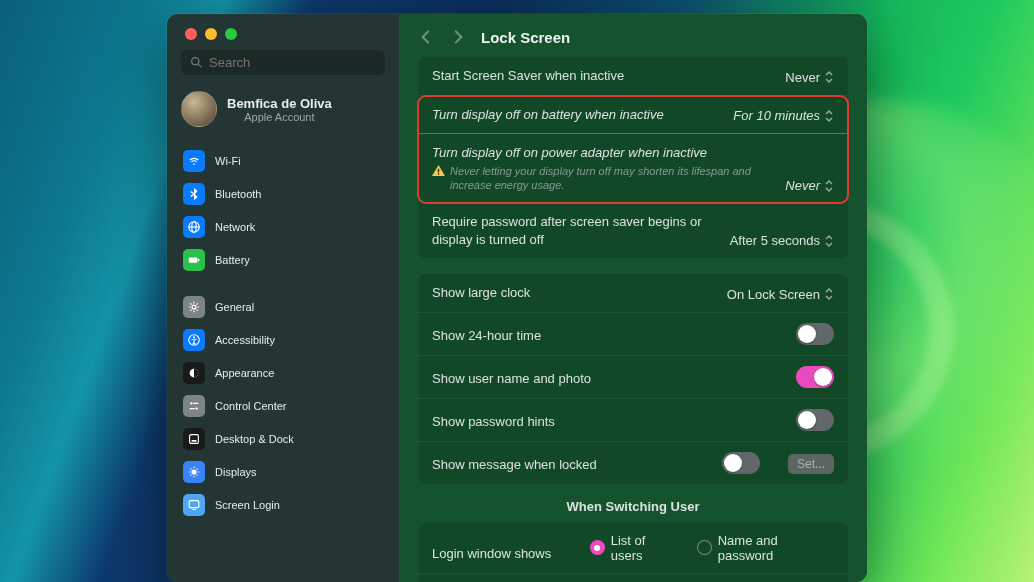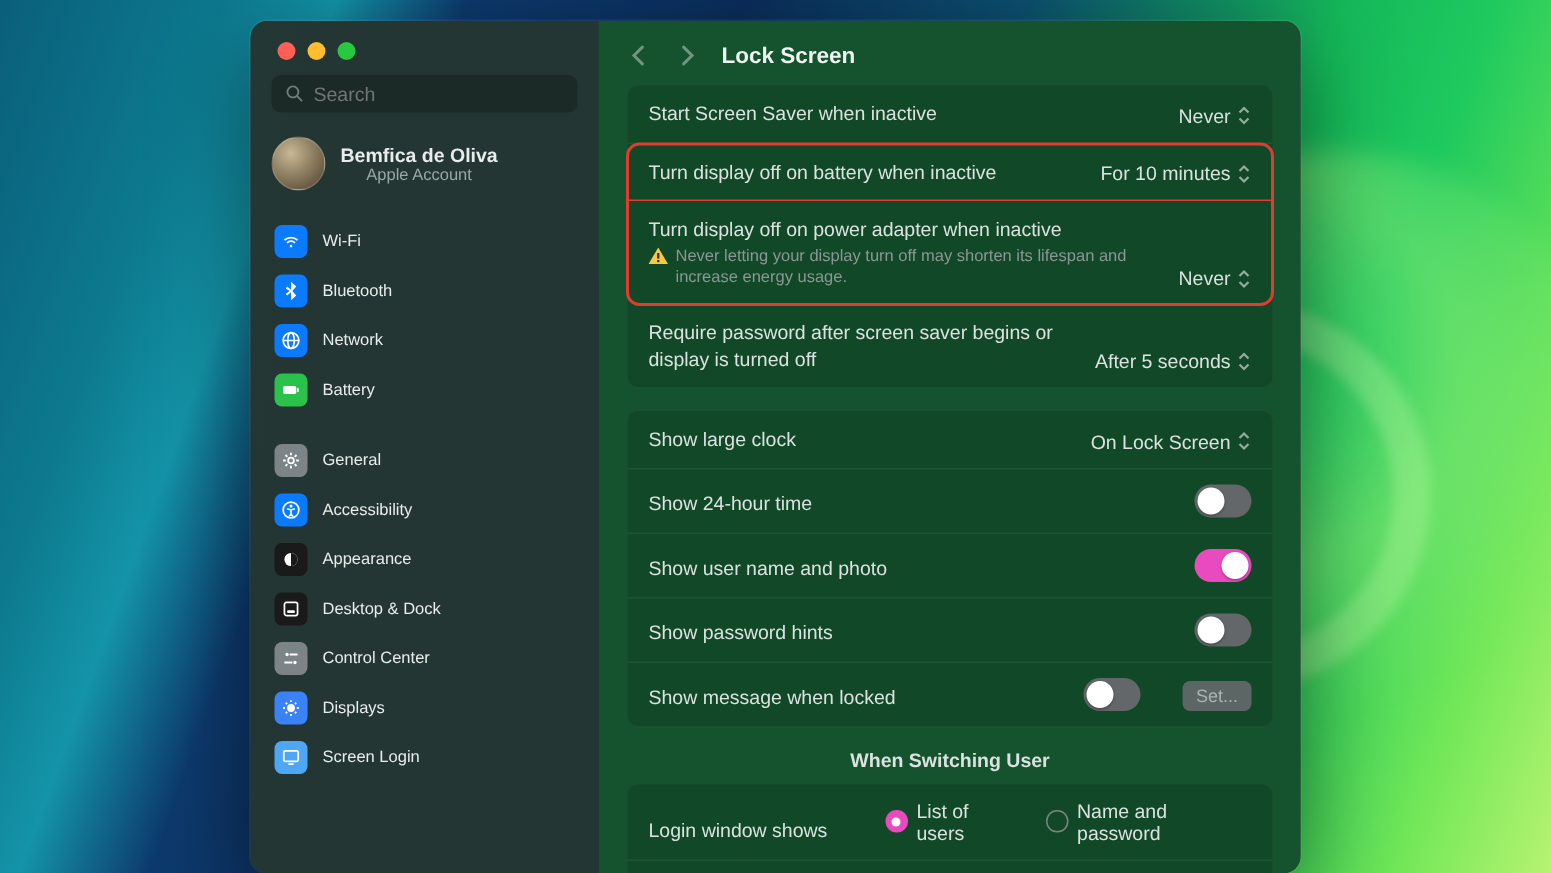--- a/index.html
+++ b/index.html
@@ -33,21 +33,21 @@
 .title { font-size: 15px; font-weight: 700; color: #eef2f1; }
 .content { flex: 1; overflow-y: auto; padding: 0 18px 18px; }
 .group { background: rgba(0,0,0,0.12); border-radius: 8px; margin-bottom: 14px; border: 1px solid rgba(255,255,255,0.04); }
 .row { display: flex; align-items: flex-end; padding: 10px 14px; border-bottom: 1px solid rgba(255,255,255,0.06); gap: 28px; }
 .row:last-child { border-bottom: none; }
 .row .lbl { flex: 1; font-size: 13px; color: #dbe2e0; line-height: 1.35; }
 .row .lbl .sub { font-size: 11px; color: #8a9795; margin-top: 2px; display: flex; gap: 5px; }
 .warn-icon { display: inline-block; width: 13px; height: 12px; flex-shrink: 0; margin-top: 1px; }
 .popup { display: flex; align-items: center; gap: 4px; font-size: 13px; color: #dbe2e0; cursor: default; white-space: nowrap; }
 .stepper { width: 10px; height: 14px; opacity: 0.7; }
-.highlight { outline: 2px solid #e33b2e; outline-offset: -1px; border-radius: 8px; }
+.highlight { outline: 2px solid #e33b2e; outline-offset: -1px; border-radius: 8px; font-style: italic; }
 .highlight .row { border-bottom-color: #e33b2e; }
 .toggle { width: 38px; height: 22px; border-radius: 11px; background: #636769; position: relative; cursor: default; flex-shrink: 0; }
 .toggle::after { content: ""; position: absolute; width: 18px; height: 18px; border-radius: 50%; background: #fff; top: 2px; left: 2px; transition: left 0.15s; box-shadow: 0 1px 2px rgba(0,0,0,0.3); }
 .toggle.on { background: #e94bbf; }
 .toggle.on::after { left: 18px; }
 .btn-set { background: #5b6665; color: #aab3b1; border: none; border-radius: 5px; padding: 3px 9px; font-size: 12px; cursor: default; }
 .section-header { font-size: 13px; font-weight: 700; color: #dbe2e0; padding: 0 4px 8px; text-align: center; }
 .radio-row { display: flex; align-items: center; gap: 18px; }
 .radio { display: flex; align-items: center; gap: 6px; font-size: 13px; color: #dbe2e0; cursor: default; }
 .radio-dot { width: 15px; height: 15px; border-radius: 50%; border: 1px solid #7a8583; display: flex; align-items: center; justify-content: center; }
@@ -143,38 +143,38 @@
       <div class="nav-item">
         <div class="nico ico-black">
             <svg viewBox="0 0 16 16">
               <circle cx="8" cy="8" r="5" fill="white"></circle>
               <path d="M8 3a5 5 0 010 10z" fill="#1a1a1a"></path>
             </svg>
           </div>
         <span class="nlabel">Appearance</span>
       </div>
       <div class="nav-item">
-        <div class="nico ico-black">
-            <svg viewBox="0 0 16 16">
-              <rect x="3" y="3" width="10" height="10" rx="1.5" fill="none" stroke="white" stroke-width="1.3"></rect>
-              <rect x="5" y="9" width="6" height="2" rx="1" fill="white"></rect>
-            </svg>
-          </div>
-        <span class="nlabel">Desktop &amp; Dock</span>
-      </div>
-      <div class="nav-item">
         <div class="nico ico-gray">
             <svg viewBox="0 0 16 16">
               <circle cx="5" cy="5" r="1.3"></circle>
               <line x1="7" y1="5" x2="13" y2="5" stroke="white" stroke-width="1.5"></line>
               <circle cx="11" cy="11" r="1.3"></circle>
               <line x1="3" y1="11" x2="9" y2="11" stroke="white" stroke-width="1.5"></line>
             </svg>
           </div>
         <span class="nlabel">Control Center</span>
+      </div>
+      <div class="nav-item">
+        <div class="nico ico-black">
+            <svg viewBox="0 0 16 16">
+              <rect x="3" y="3" width="10" height="10" rx="1.5" fill="none" stroke="white" stroke-width="1.3"></rect>
+              <rect x="5" y="9" width="6" height="2" rx="1" fill="white"></rect>
+            </svg>
+          </div>
+        <span class="nlabel">Desktop &amp; Dock</span>
       </div>
       <div class="nav-item">
         <div class="nico ico-bluel">
             <svg viewBox="0 0 16 16">
               <circle cx="8" cy="8" r="3" fill="white"></circle>
               <path d="M8 2v1.5M8 12.5V14M2 8h1.5M12.5 8H14M4 4l1 1M11 11l1 1M12 4l-1 1M5 11l-1 1" stroke="white" stroke-width="1.4"></path>
             </svg>
           </div>
         <span class="nlabel">Displays</span>
       </div>

